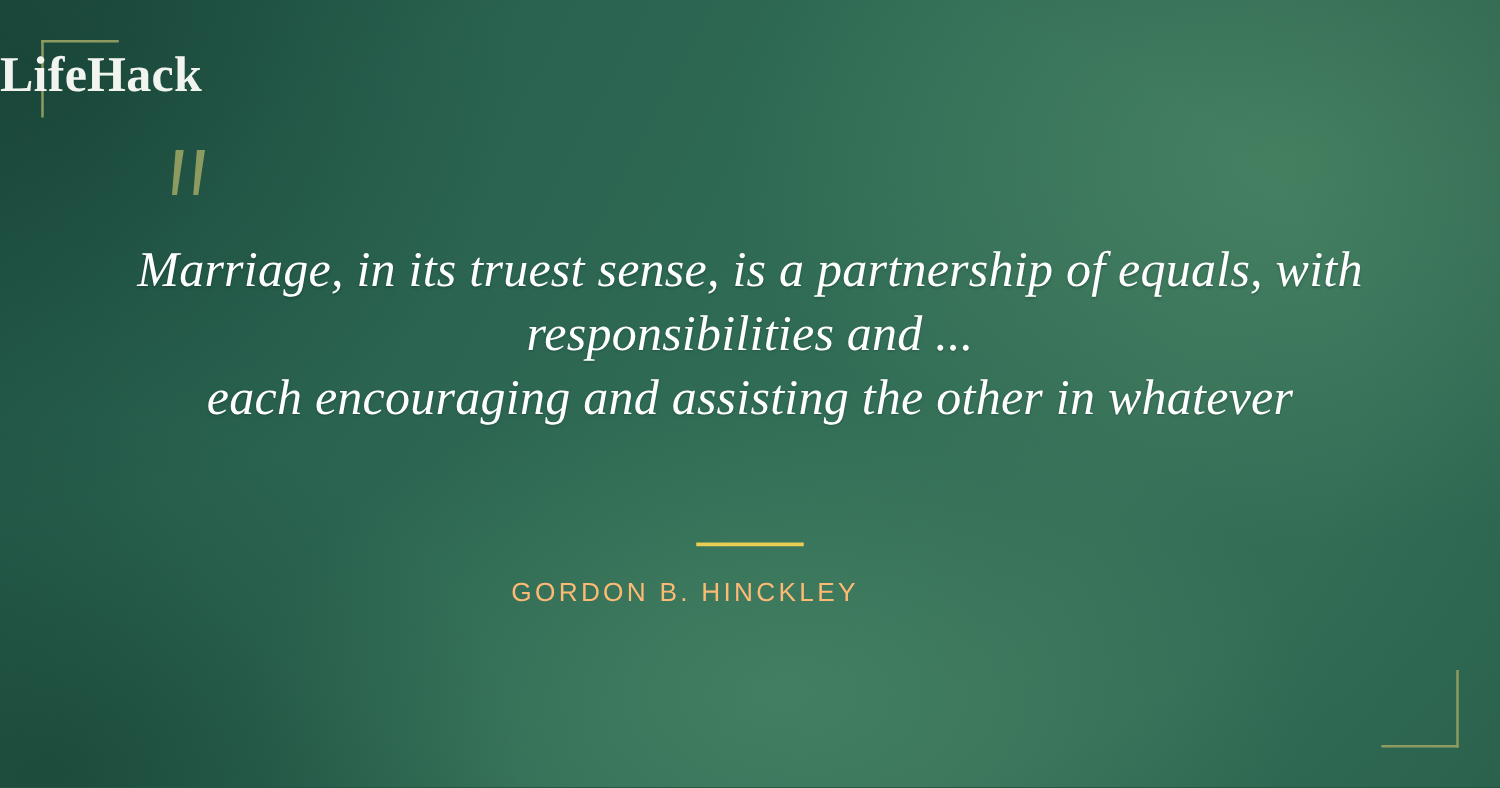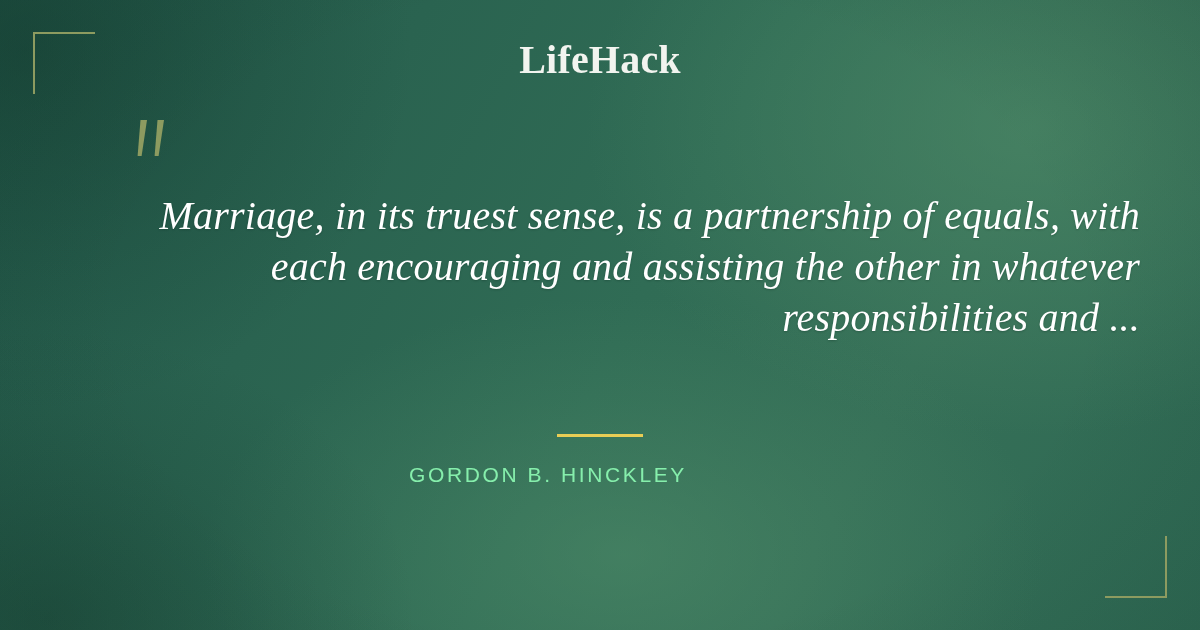--- a/index.html
+++ b/index.html
@@ -67,21 +67,21 @@
     border-bottom: 2px solid #8d9b60;
     border-right: 2px solid #8d9b60;
   }
 
   
   .brand {
     position: absolute;
     top: 36px;
     left: 0;
     width: 1200px;
-    text-align: center;
+    text-align: left;
     font-family: "Liberation Serif", "DejaVu Serif", serif;
     font-size: 40px;
     font-weight: 700;
     letter-spacing: 0.2px;
     color: #f2f4ef;
   }
 
   
   .quote-mark {
     position: absolute;
@@ -90,21 +90,21 @@
     width: 50px;
     height: 48px;
   }
 
   
   .quote {
     position: absolute;
     left: 60px;
     top: 190px;
     width: 1080px;
-    text-align: right;
+    text-align: center;
     font-family: "Liberation Serif", "DejaVu Serif", serif;
     font-style: italic;
     font-size: 40px;
     line-height: 51px;
     color: #ffffff;
     letter-spacing: 0.2px;
     text-shadow: 0 1px 2px rgba(10,40,30,0.28);
   }
   .quote-line { display: block; white-space: nowrap; }
 
@@ -122,21 +122,21 @@
   .author {
     position: absolute;
     left: 0;
     top: 463px;
     width: 1096px;
     text-align: center;
     font-family: "Liberation Sans", sans-serif;
     font-size: 21px;
     font-weight: 500;
     letter-spacing: 2.6px;
-    color: #86efac;
+    color: #fdba74;
   }
 </style>
 </head>
 <body>
 
 <div id="card">
 
   <div class="bg-base"></div>
   <div class="bg-glow-right"></div>
   <div class="bg-glow-center"></div>
@@ -151,21 +151,21 @@
 
   <div class="quote-mark">
     <svg width="50" height="48" viewBox="0 0 50 48" xmlns="http://www.w3.org/2000/svg" aria-hidden="true">
       <path d="M12.5 2 L19 2 L13.6 38 L9.6 38 Z" fill="#8d9b60"></path>
       <path d="M29.5 2 L36 2 L30.6 38 L26.6 38 Z" fill="#8d9b60"></path>
     </svg>
   </div>
 
   <div class="quote">
     <span class="quote-line">Marriage, in its truest sense, is a partnership of equals, with</span>
+    <span class="quote-line">responsibilities and ...</span>
     <span class="quote-line">each encouraging and assisting the other in whatever</span>
-    <span class="quote-line">responsibilities and ...</span>
   </div>
 
   <div class="divider"></div>
 
   <div class="author">GORDON B. HINCKLEY</div>
 
 </div>
 
 </body></html>

